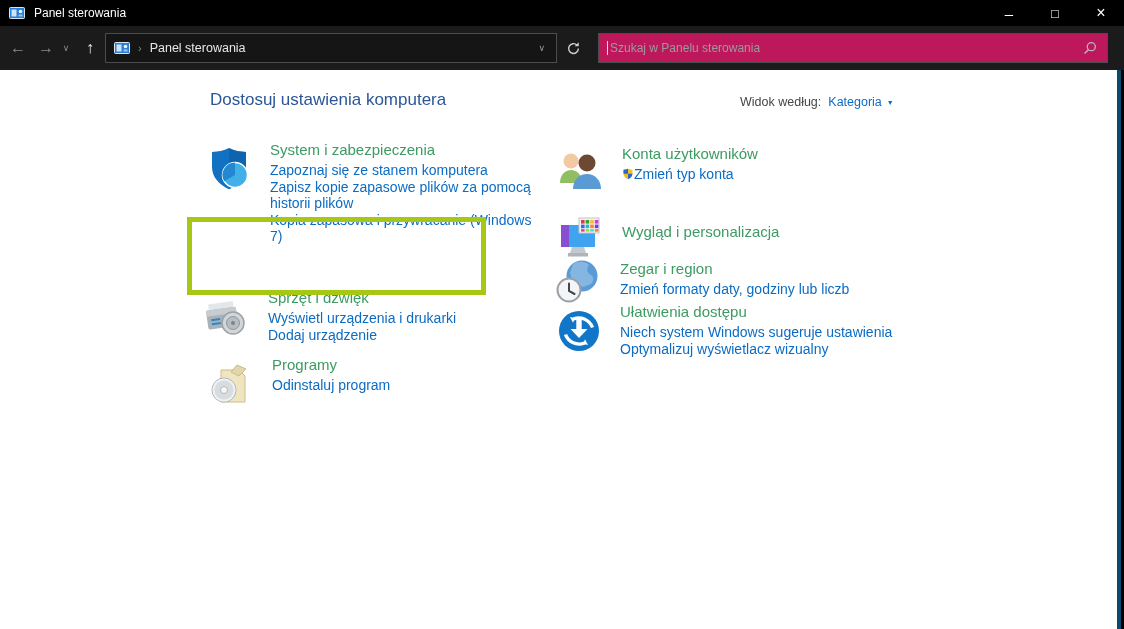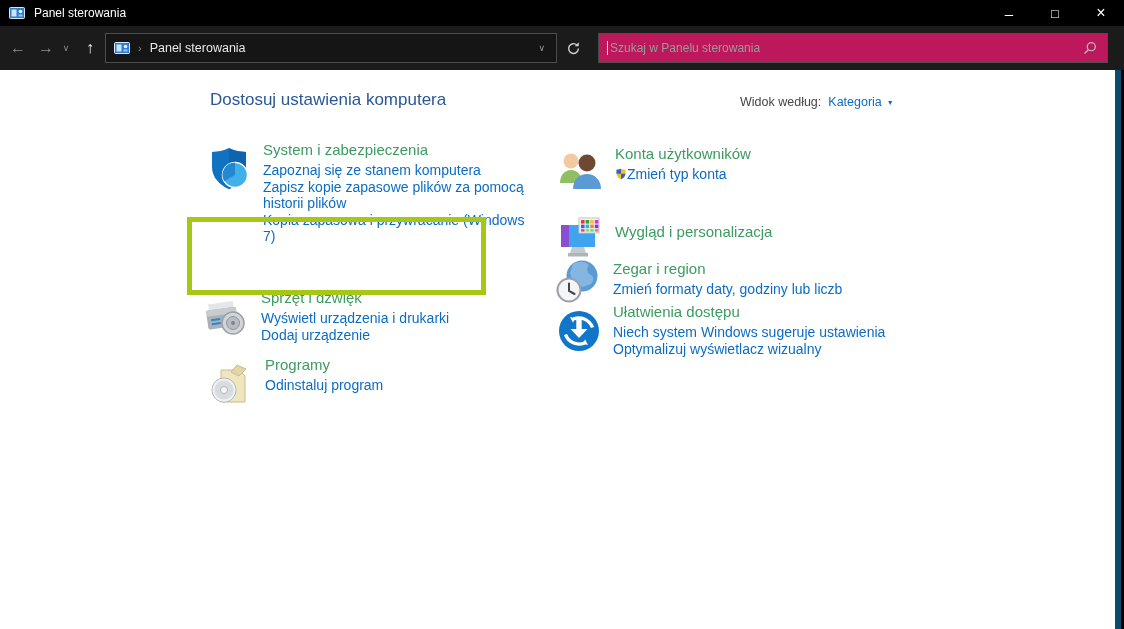--- a/index.html
+++ b/index.html
@@ -38,29 +38,29 @@
     display:flex; align-items:center; justify-content:center; }
   .searchbox { position:absolute; left:598px; top:7px; width:510px; height:30px;
     background:#be185d; border:1px solid #4c4c4c; display:flex; align-items:center; }
   .caret-line { width:1px; height:14px; background:#dcdcdc; margin-left:8px; flex:none; }
   .searchbox input { flex:1; background:transparent; border:none; outline:none;
     color:#cfcfcf; font-size:12px; padding-left:2px; font-family:inherit; }
   .searchbox input::placeholder { color:#9b9b9b; }
   .search-icon { margin-right:10px; flex:none; }
   
   .content { position:absolute; left:0; top:70px; width:1121px; height:559px;
-    background:#fff; border-right:6px solid #0c4a6e;padding-left:28px; }
+    background:#fff; border-right:4px solid #0c4a6e;padding-left:28px; }
   .heading { position:absolute; left:210px; top:20px; font-size:17px; color:#2b5797; }
   .viewby { position:absolute; left:740px; top:25px; font-size:12.5px; color:#454545;
     display:flex; align-items:center; gap:7px; }
   .viewby-value { color:#0c6cc4; display:flex; align-items:center; gap:5px; cursor:pointer; }
   .viewby-caret { font-size:7px; color:#0c6cc4; }
   .cat { position:absolute; display:flex; }
   .cat-icon { width:48px; height:48px; flex:none; margin-top:5px; cursor:pointer; }
-  .cat-text { margin-left:10px; width:262px; }
+  .cat-text { margin-left:17px; width:262px; }
   .cat-text.wide { width:300px; }
   .cat-title { display:block; font-size:15px; line-height:20px; color:#3d9b62;
     text-decoration:none; cursor:pointer; }
   .links { margin-top:2px; }
   .cat-link { display:block; font-size:14px; line-height:16.5px; color:#0c6cc4;
     text-decoration:none; cursor:pointer; }
   .center-title { padding-top:12px; }
   .shield-link { display:flex; align-items:center; }
   .shield-link svg { flex:none; }
   .hl-box { position:absolute; left:187px; top:147px; width:299px; height:78px;

